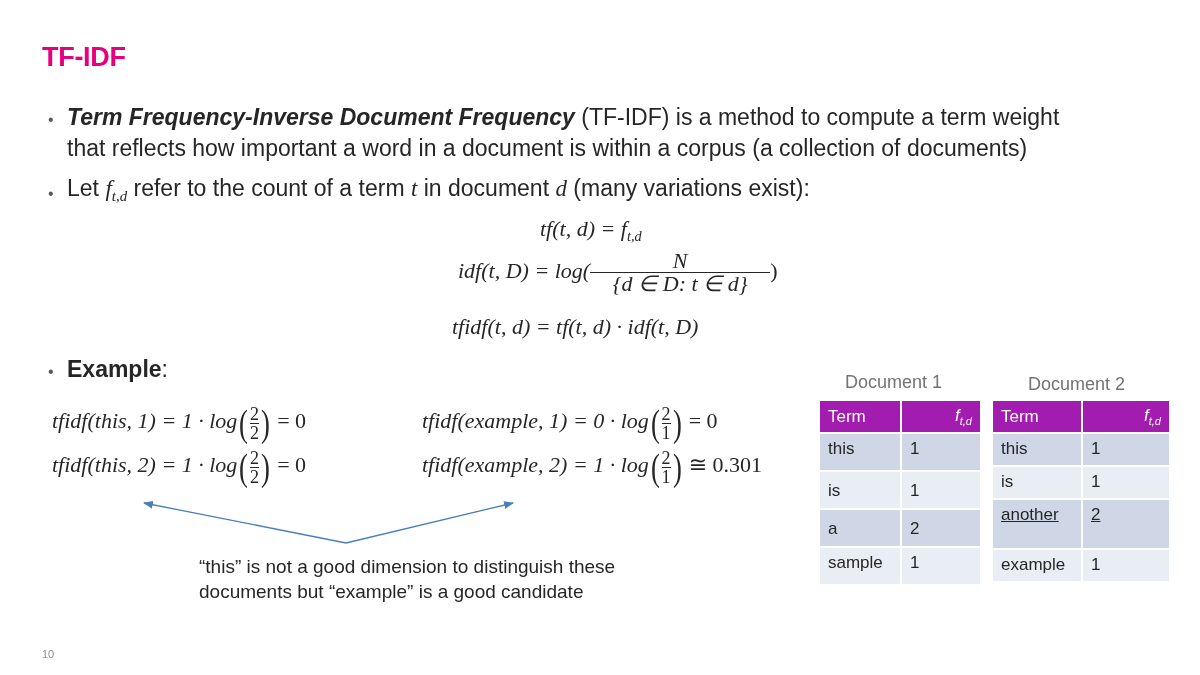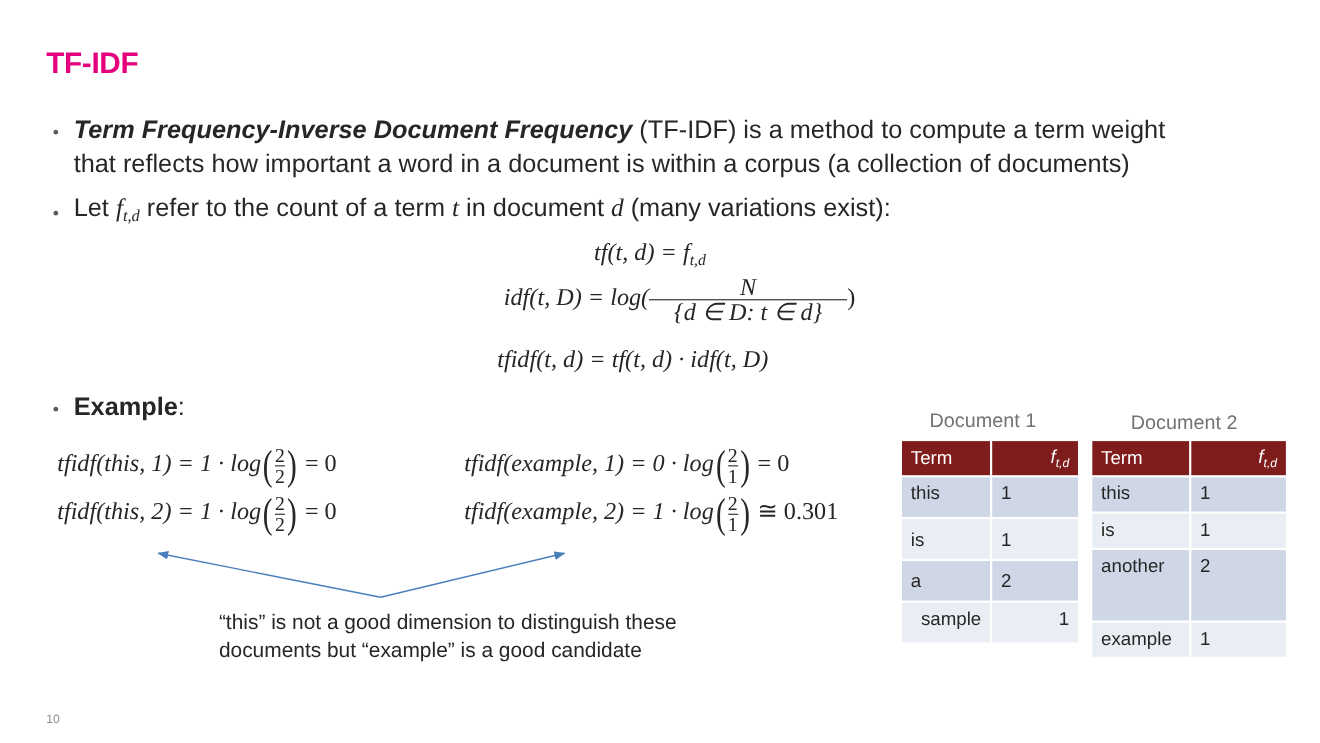--- a/index.html
+++ b/index.html
@@ -23,21 +23,21 @@
   .formula i { font-style: italic; }
   .frac { display: inline-block; vertical-align: middle; text-align: center; }
   .frac .num { display: block; padding: 0 2px; line-height: 22px; }
   .frac .den { display: block; border-top: 1px solid #262626; padding: 0 2px; line-height: 22px; }
   .paren { font-size: 38px; vertical-align: middle; display: inline-block; transform: scaleX(0.7); line-height: 38px; font-weight: 100; }
   .small-frac { display: inline-block; vertical-align: middle; text-align: center; font-size: 18px; }
   .small-frac .num { display: block; line-height: 18px; }
   .small-frac .den { display: block; border-top: 1px solid #262626; line-height: 18px; }
   .doc-title { font-family: "Liberation Sans", sans-serif; font-size: 18px; color: #737373; }
   table.doc { border-collapse: separate; border-spacing: 2px; position: absolute; font-size: 17px; color: #262626; }
-  table.doc th { background: #7f1d1d; color: #ffffff; font-weight: normal; text-align: left; padding: 0 8px; height: 31px; }
+  table.doc th { background: #a21caf; color: #ffffff; font-weight: normal; text-align: left; padding: 0 8px; height: 31px; }
   table.doc th.fcol { text-align: right; font-family: Liberation Sans, sans-serif; font-style: italic; }
   table.doc td { padding: 0 8px; vertical-align: top; padding-top: 5px; }
   table.doc tr.odd td { background: #cfd7e7; }
   table.doc tr.even td { background: #e9edf4; }
   .caption { font-size: 19px; line-height: 25px; color: #262626; }
   .page-num { left: 42px; top: 648px; font-size: 11px; color: #8c8c8c; }
 </style>
 </head>
 <body>
 
@@ -117,21 +117,21 @@
     <td>1</td>
   </tr>
   <tr class="even" style="height:36px;">
     <td style="padding-top:9px;">is</td>
     <td style="padding-top:9px;">1</td>
   </tr>
   <tr class="odd" style="height:36px;">
     <td style="padding-top:9px;">a</td>
     <td style="padding-top:9px;">2</td>
   </tr>
-  <tr class="even" style="height:36px;text-align:right;">
+  <tr class="even" style="height:36px;">
     <td>sample</td>
     <td>1</td>
   </tr>
 </tbody>
   </table>
 
 <div class="abs doc-title" style="left:1028px; top:374px;">Document 2</div>
 <table class="doc" style="left:991px; top:399px;">
   <tbody>
       <tr>
@@ -139,21 +139,21 @@
     <th class="fcol" style="width:70px;"><span>f</span><span class="sub">t,d</span></th>
   </tr>
   <tr class="odd" style="height:31px;">
     <td>this</td>
     <td>1</td>
   </tr>
   <tr class="even" style="height:31px;">
     <td>is</td>
     <td>1</td>
   </tr>
-  <tr class="odd" style="height:64px;">
+  <tr class="odd" style="height:48px;text-decoration:underline;">
     <td>another</td>
     <td>2</td>
   </tr>
   <tr class="even" style="height:31px;">
     <td>example</td>
     <td>1</td>
   </tr>
 </tbody>
   </table>
 

